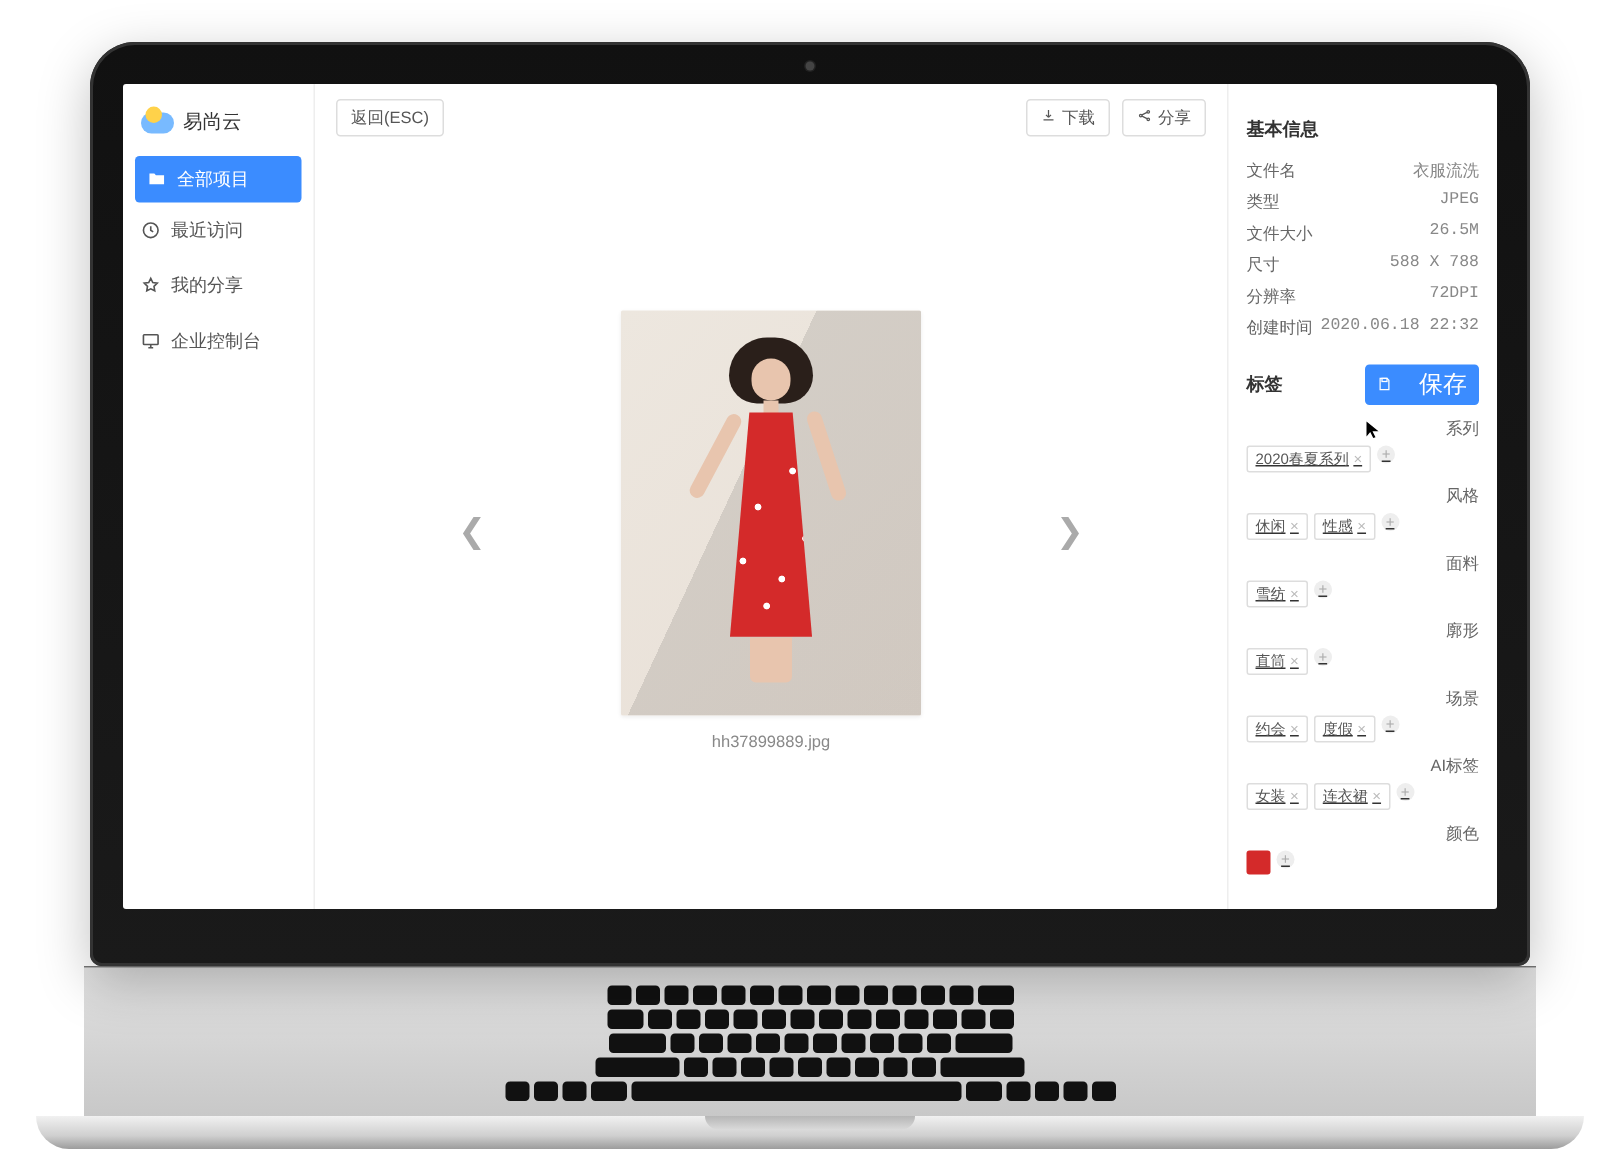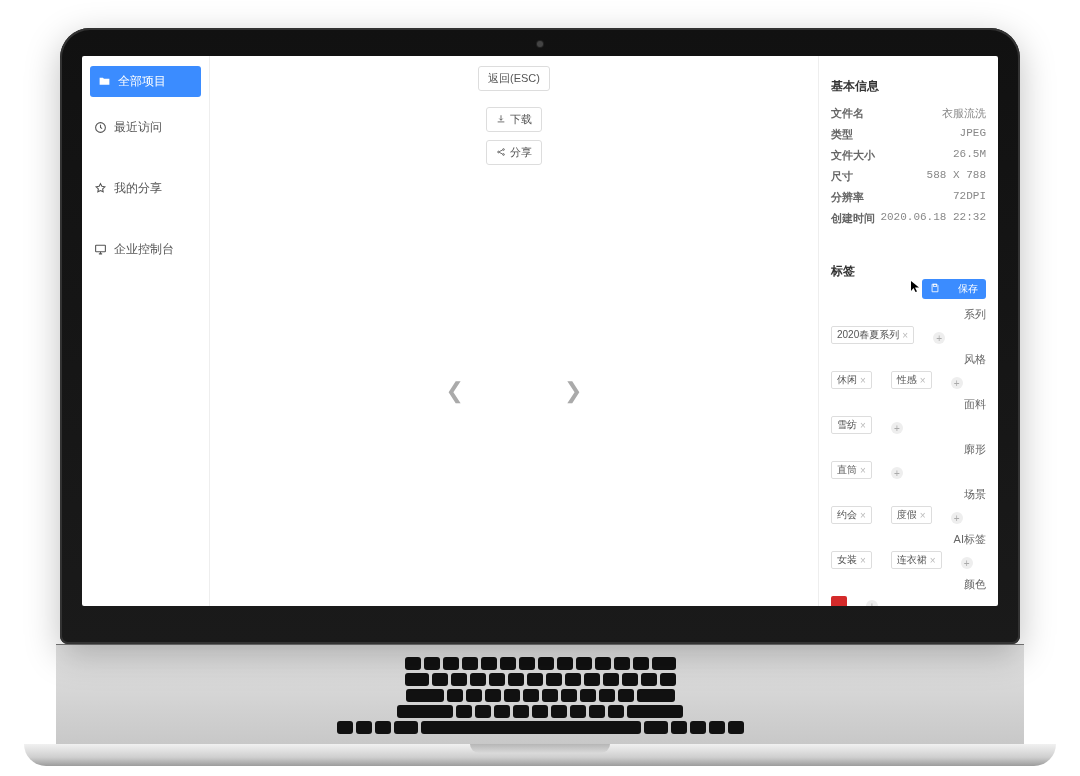--- a/index.html
+++ b/index.html
@@ -93,40 +93,39 @@
   position: absolute; bottom: 0;
 }
 .cloud::before {
   content: ""; position: absolute;
   width: 11px; height: 11px; background: #ffd24a;
   border-radius: 50%; top: -4px; left: 3px;
 }
 .logo-text { font-size: 13px; color: #333; font-weight: 500; }
 .nav-item {
   display: flex; align-items: center; gap: 7px;
-  padding: 22px 12px; font-size: 12px; color: #555;
+  padding: 10px 12px; font-size: 12px; color: #555;
   cursor: pointer;
 }
 .nav-item.active {
   background: #3b8cff; color: #fff;
   border-radius: 3px; margin: 0 8px; padding: 7px 8px;
 }
 .nav-item .nicon { width: 13px; height: 13px; display: flex; align-items: center; justify-content: center; }
 .nicon svg { width: 13px; height: 13px; }
 
 .main {
   flex: 1;
   display: flex;
   flex-direction: column;
 }
 .toolbar {
   display: flex; align-items: center;
   padding: 10px 14px;
   gap: 8px;
-  flex-direction: column;
 }
 .btn {
   border: 1px solid #ddd;
   background: #fff;
   border-radius: 3px;
   padding: 4px 9px;
   font-size: 11px;
   color: #555;
   display: inline-flex; align-items: center; gap: 4px;
   cursor: pointer;
@@ -204,35 +203,35 @@
   border-left: 1px solid #eee;
   padding: 22px 12px;
   overflow-y: auto;
   font-size: 11px;
 }
 .section-title {
   font-size: 12px; font-weight: 600; color: #333;
   margin-bottom: 8px;
 }
 .kv { display: flex; justify-content: space-between; color: #666; padding: 3px 0; }
-.kv .k { color: #666; font-weight: bold; }
+.kv .k { color: #666; }
 .kv .v { color: #888; font-family: Liberation Mono, monospace; }
 
 .tag-head {
   display: flex; justify-content: space-between; align-items: center;
   margin-top: 14px; margin-bottom: 8px;
 }
 .save-btn {
   background: #3b8cff; color: #fff; border: none;
-  border-radius: 3px; padding: 3px 8px; font-size: 10px;
-  display: inline-flex; align-items: center; gap: 18px; cursor: pointer; margin-top: 36px;
+  border-radius: 3px; padding: 3px 8px; font-size: 16px;
+  display: inline-flex; align-items: center; gap: 18px; cursor: pointer;
 }
 .tag-group { margin-bottom: 8px; }
 .tg-label { color: #666; font-size: 11px; margin-bottom: 4px; text-align: right; }
-.chips { display: flex; flex-wrap: wrap; gap: 19px; align-items: flex-end; }
+.chips { display: flex; flex-wrap: wrap; gap: 4px; align-items: flex-start; text-decoration: underline; }
 .chip {
   border: 1px solid #ddd; border-radius: 2px;
   padding: 1px 5px; font-size: 10px; color: #555;
   display: inline-flex; align-items: center; gap: 3px;
   cursor: default;
 }
 .chip .x { color: #bbb; font-size: 10px; cursor: pointer; }
 .add-dot {
   width: 12px; height: 12px; border-radius: 50%;
   background: #eee; color: #aaa;
@@ -249,20 +248,26 @@
 </style>
 </head>
 <body>
 
 <div class="laptop">
   <div class="bezel">
     <div class="camera"></div>
     <div class="screen">
 
       <aside class="sidebar">
+        <div class="logo">
+          <span class="logo-icon">
+              <span class="cloud"></span>
+            </span>
+          <span class="logo-text">易尚云</span>
+        </div>
         <div class="nav-item active">
           <span class="nicon">
             <svg viewBox="0 0 24 24" fill="currentColor">
                 <path d="M3 5h6l2 2h10v11H3z"></path>
               </svg>
           </span>
           <span>全部项目</span>
         </div>
         <div class="nav-item">
           <span class="nicon">
@@ -314,20 +319,35 @@
                   <circle cx="18" cy="18" r="2"></circle>
                   <path d="M8 11l8-4M8 13l8 4"></path>
                 </svg>
             </span>
             <span>分享</span>
           </button>
         </div>
 
         <div class="viewer">
           <div class="arrow">❮</div>
+          <div class="imgwrap">
+            <div class="preview">
+              <div class="shadow-diag"></div>
+              <div class="figure">
+                <div class="hair"></div>
+                <div class="face"></div>
+                <div class="neck"></div>
+                <div class="dress"></div>
+                <div class="legs"></div>
+              </div>
+              <div class="arm-l"></div>
+              <div class="arm-r"></div>
+            </div>
+            <div class="filename">hh37899889.jpg</div>
+          </div>
           <div class="arrow">❯</div>
         </div>
       </div>
 
       <aside class="infopanel" style="position:relative">
         <div class="section-title">基本信息</div>
         <div class="kv">
             <span class="k">文件名</span>
             <span class="v">衣服流洗</span>
           </div>

